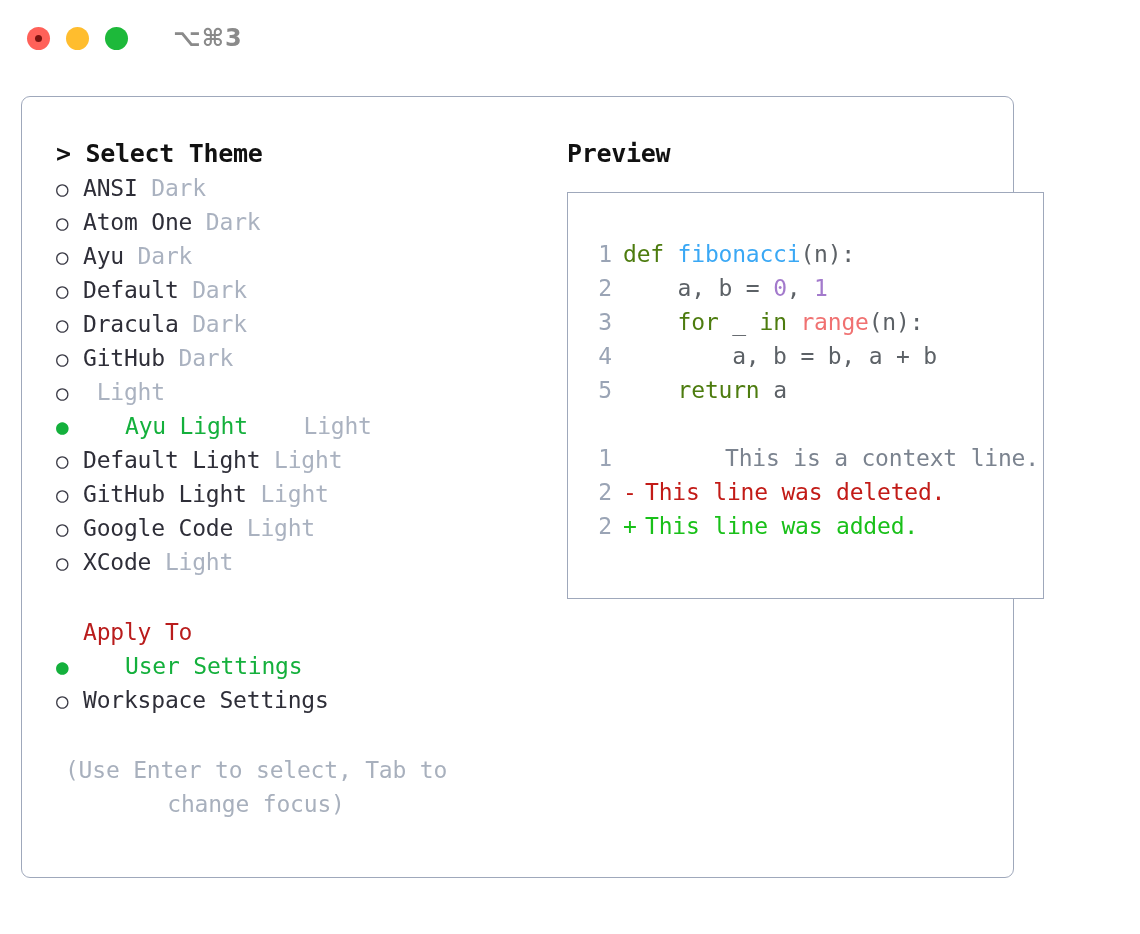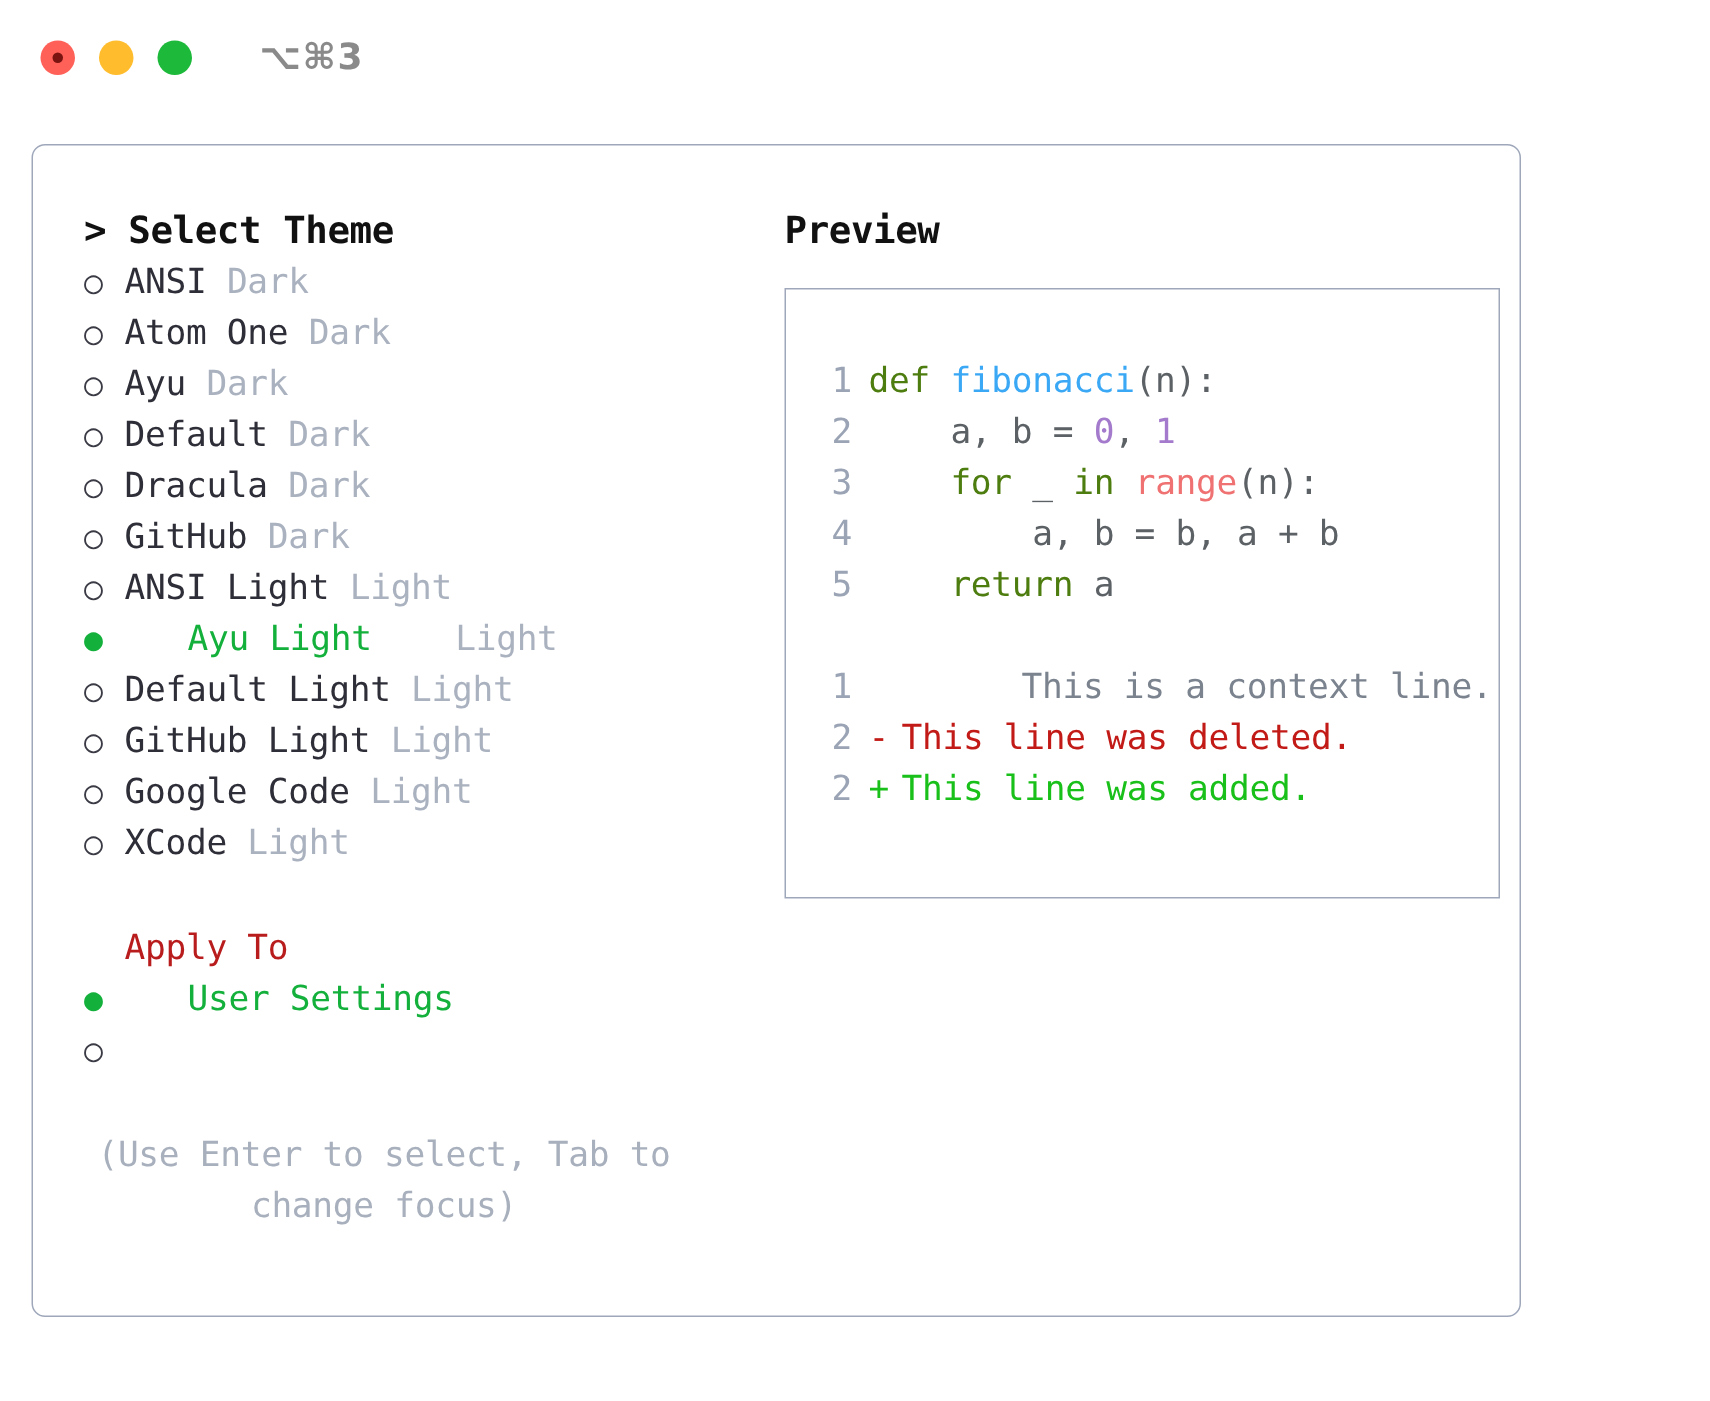--- a/index.html
+++ b/index.html
@@ -69,20 +69,21 @@
     border-radius: 9px;
     background: #ffffff;
   }
 
   .card-inner {
     position: relative;
     width: 100%;
     height: 100%;
     padding: 40px 0 0 16px;
     display: flex;
+    gap: 44px;
   }
 
   
   .left-pane {
     width: 465px;
     flex: none;
     padding-left: 18px;
   }
 
   .section-title {
@@ -218,35 +219,35 @@
 
         <div class="section-title">&gt; Select Theme</div>
 
         <div id="theme-list">
             <div class="opt-row"><span class="bullet empty">○</span><span class="opt-name">ANSI</span><span class="opt-name"> </span><span class="opt-kind">Dark</span></div>
             <div class="opt-row"><span class="bullet empty">○</span><span class="opt-name">Atom One</span><span class="opt-name"> </span><span class="opt-kind">Dark</span></div>
             <div class="opt-row"><span class="bullet empty">○</span><span class="opt-name">Ayu</span><span class="opt-name"> </span><span class="opt-kind">Dark</span></div>
             <div class="opt-row"><span class="bullet empty">○</span><span class="opt-name">Default</span><span class="opt-name"> </span><span class="opt-kind">Dark</span></div>
             <div class="opt-row"><span class="bullet empty">○</span><span class="opt-name">Dracula</span><span class="opt-name"> </span><span class="opt-kind">Dark</span></div>
             <div class="opt-row"><span class="bullet empty">○</span><span class="opt-name">GitHub</span><span class="opt-name"> </span><span class="opt-kind">Dark</span></div>
-            <div class="opt-row"><span class="bullet empty">○</span><span class="opt-name">ANSI Light</span><span class="opt-name"> </span><span class="opt-kind">Light</span></div>
+            <div class="opt-row"><span class="bullet empty">○</span><span class="opt-name"> </span><span class="opt-kind">Light</span></div>
             <div class="opt-row selected"><span class="bullet filled">●</span><span class="opt-name">Ayu Light</span><span class="opt-name"> </span><span class="opt-kind">Light</span></div>
             <div class="opt-row"><span class="bullet empty">○</span><span class="opt-name">Default Light</span><span class="opt-name"> </span><span class="opt-kind">Light</span></div>
             <div class="opt-row"><span class="bullet empty">○</span><span class="opt-name">GitHub Light</span><span class="opt-name"> </span><span class="opt-kind">Light</span></div>
             <div class="opt-row"><span class="bullet empty">○</span><span class="opt-name">Google Code</span><span class="opt-name"> </span><span class="opt-kind">Light</span></div>
             <div class="opt-row"><span class="bullet empty">○</span><span class="opt-name">XCode</span><span class="opt-name"> </span><span class="opt-kind">Light</span></div>
           </div>
 
         <div class="group-gap"></div>
 
         <div class="group-head">Apply To</div>
 
         <div id="apply-list">
             <div class="opt-row selected"><span class="bullet filled">●</span><span class="opt-name">User Settings</span></div>
-            <div class="opt-row"><span class="bullet empty">○</span></div>
+            <div class="opt-row"><span class="bullet empty">○</span><span class="opt-name">Workspace Settings</span></div>
           </div>
 
         <div class="hint">(Use Enter to select, Tab to change focus)</div>
       </div>
 
       <div class="right-pane">
         <div class="preview-title">Preview</div>
 
         <div class="preview-box">
           <div id="code-block">

